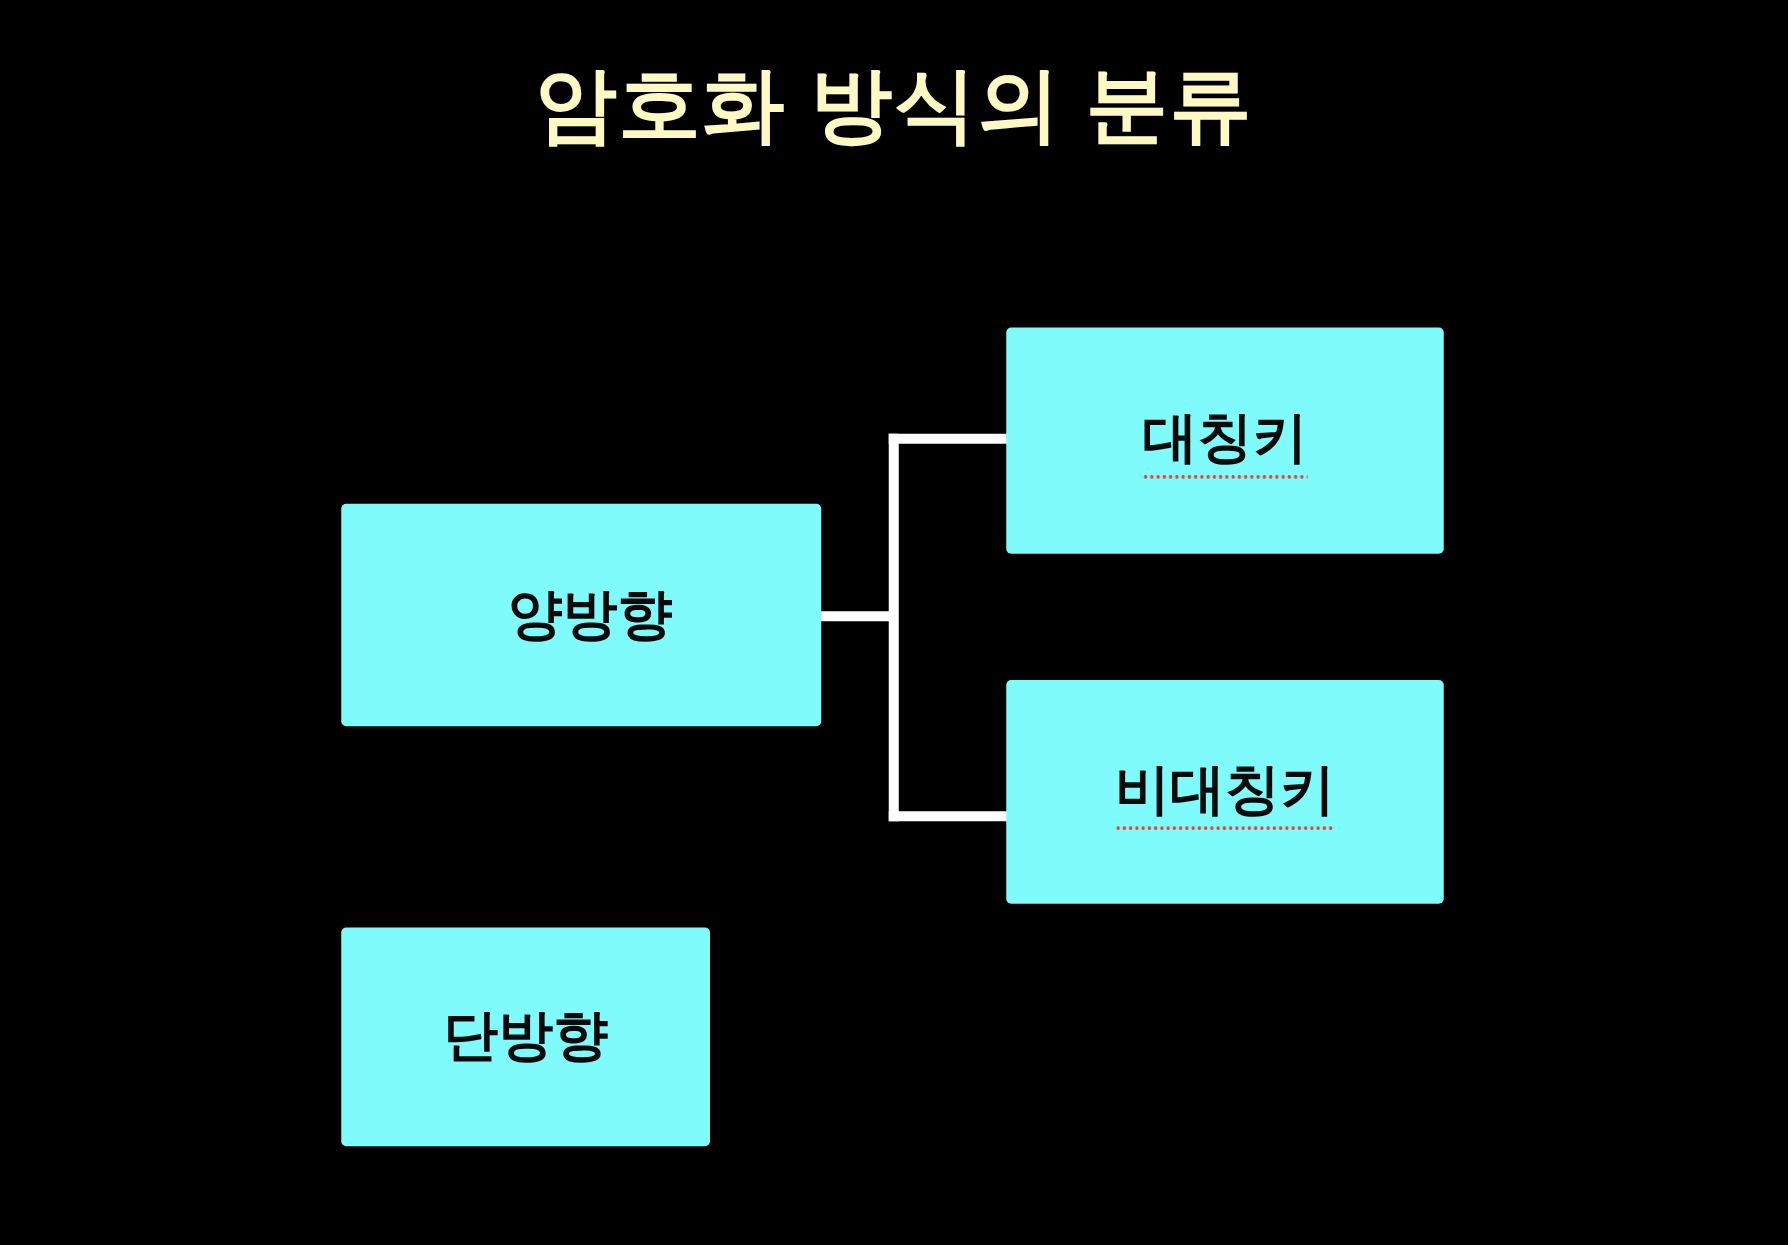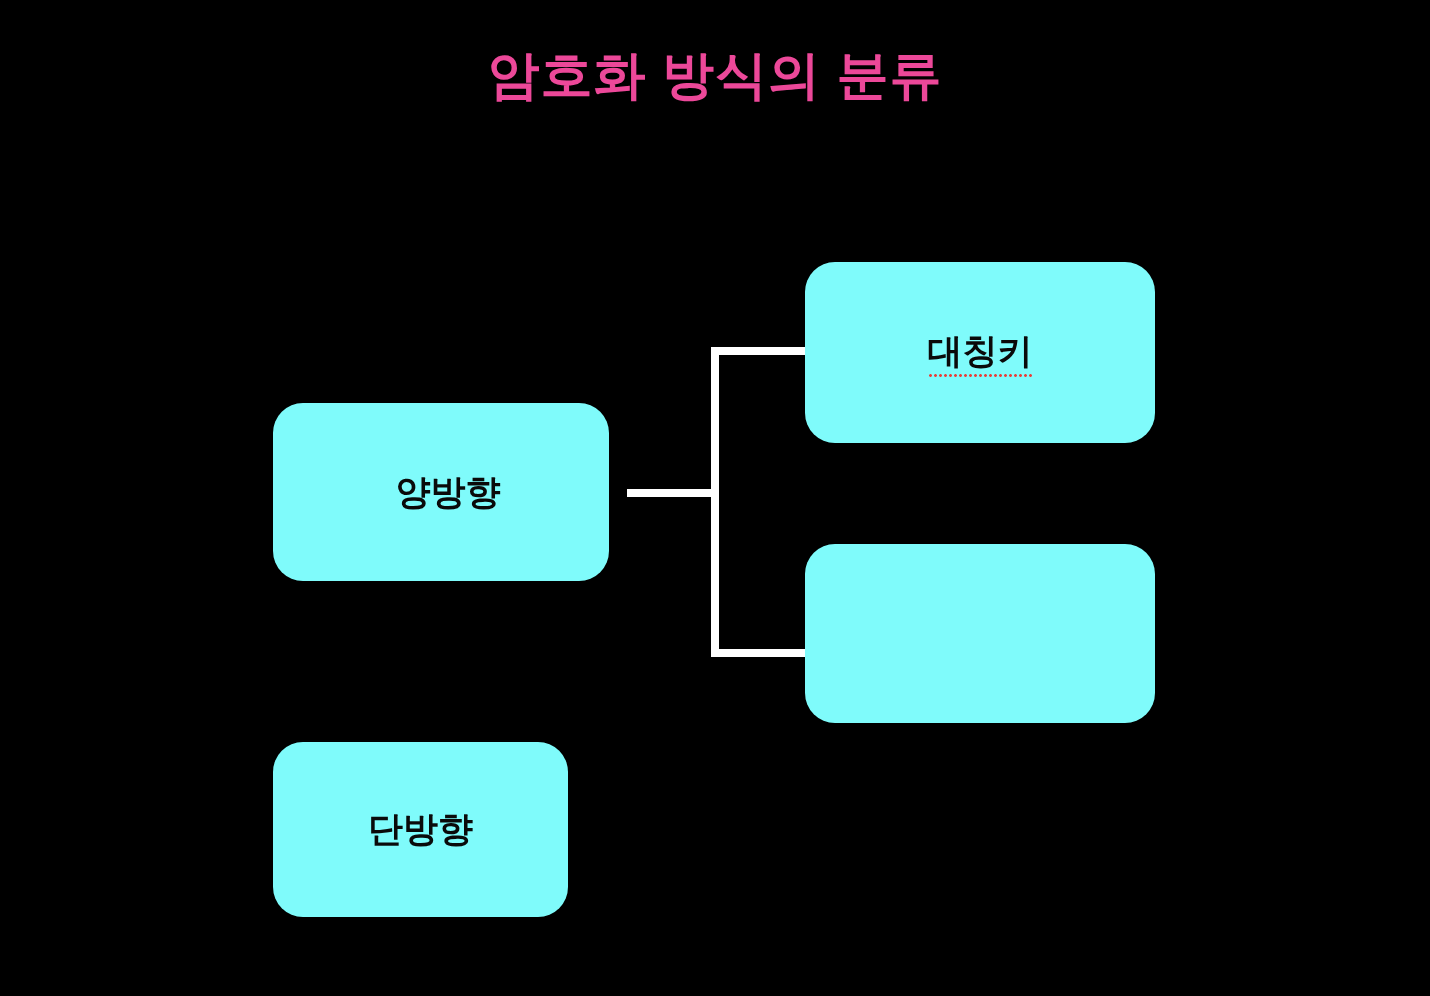--- a/index.html
+++ b/index.html
@@ -20,39 +20,39 @@
     background: #000000;
   }
 
   
   .slide-title {
     position: absolute;
     left: 0;
     top: 46px;
     width: 1430px;
     text-align: center;
-    color: #ec4899;
-    font-size: 52px;
+    color: #fef9c3;
+    font-size: 66px;
     font-weight: bold;
     letter-spacing: 1px;
     line-height: 1.15;
     white-space: pre;
   }
 
   
   .node {
     position: absolute;
     background: #7FFBFB;
-    border-radius: 30px;
+    border-radius: 4px;
     display: flex;
     align-items: center;
     justify-content: center;
     text-align: center;
     color: #0a0a0a;
-    font-size: 35px;
+    font-size: 44px;
     font-weight: bold;
     line-height: 1.28;
     box-sizing: border-box;
     padding: 4px 10px;
   }
   .node .label-stack {
     display: block;
   }
   .node .line {
     display: block;
@@ -74,21 +74,21 @@
     background-image: radial-gradient(circle, #E8403A 0 1.2px, rgba(0,0,0,0) 1.6px);
     background-size: 5px 3px;
     background-repeat: repeat-x;
     background-position: 0 center;
   }
 
   
   #node-bidirectional {
     left: 273px;
     top: 403px;
-    width: 336px;
+    width: 384px;
     height: 178px;
     padding-left: 24px;
   }
   #node-unidirectional {
     left: 273px;
     top: 742px;
     width: 295px;
     height: 175px;
   }
   #node-symmetric {
@@ -163,16 +163,17 @@
   </div>
 
   <div class="node" id="node-symmetric">
     <span class="label-stack">
       <span class="line"><span class="spell">대칭키</span></span>
     </span>
   </div>
 
   <div class="node" id="node-asymmetric">
     <span class="label-stack">
+      <span class="line"><span class="spell">비대칭키</span></span>
     </span>
   </div>
 
 </div>
 
 </body></html>

